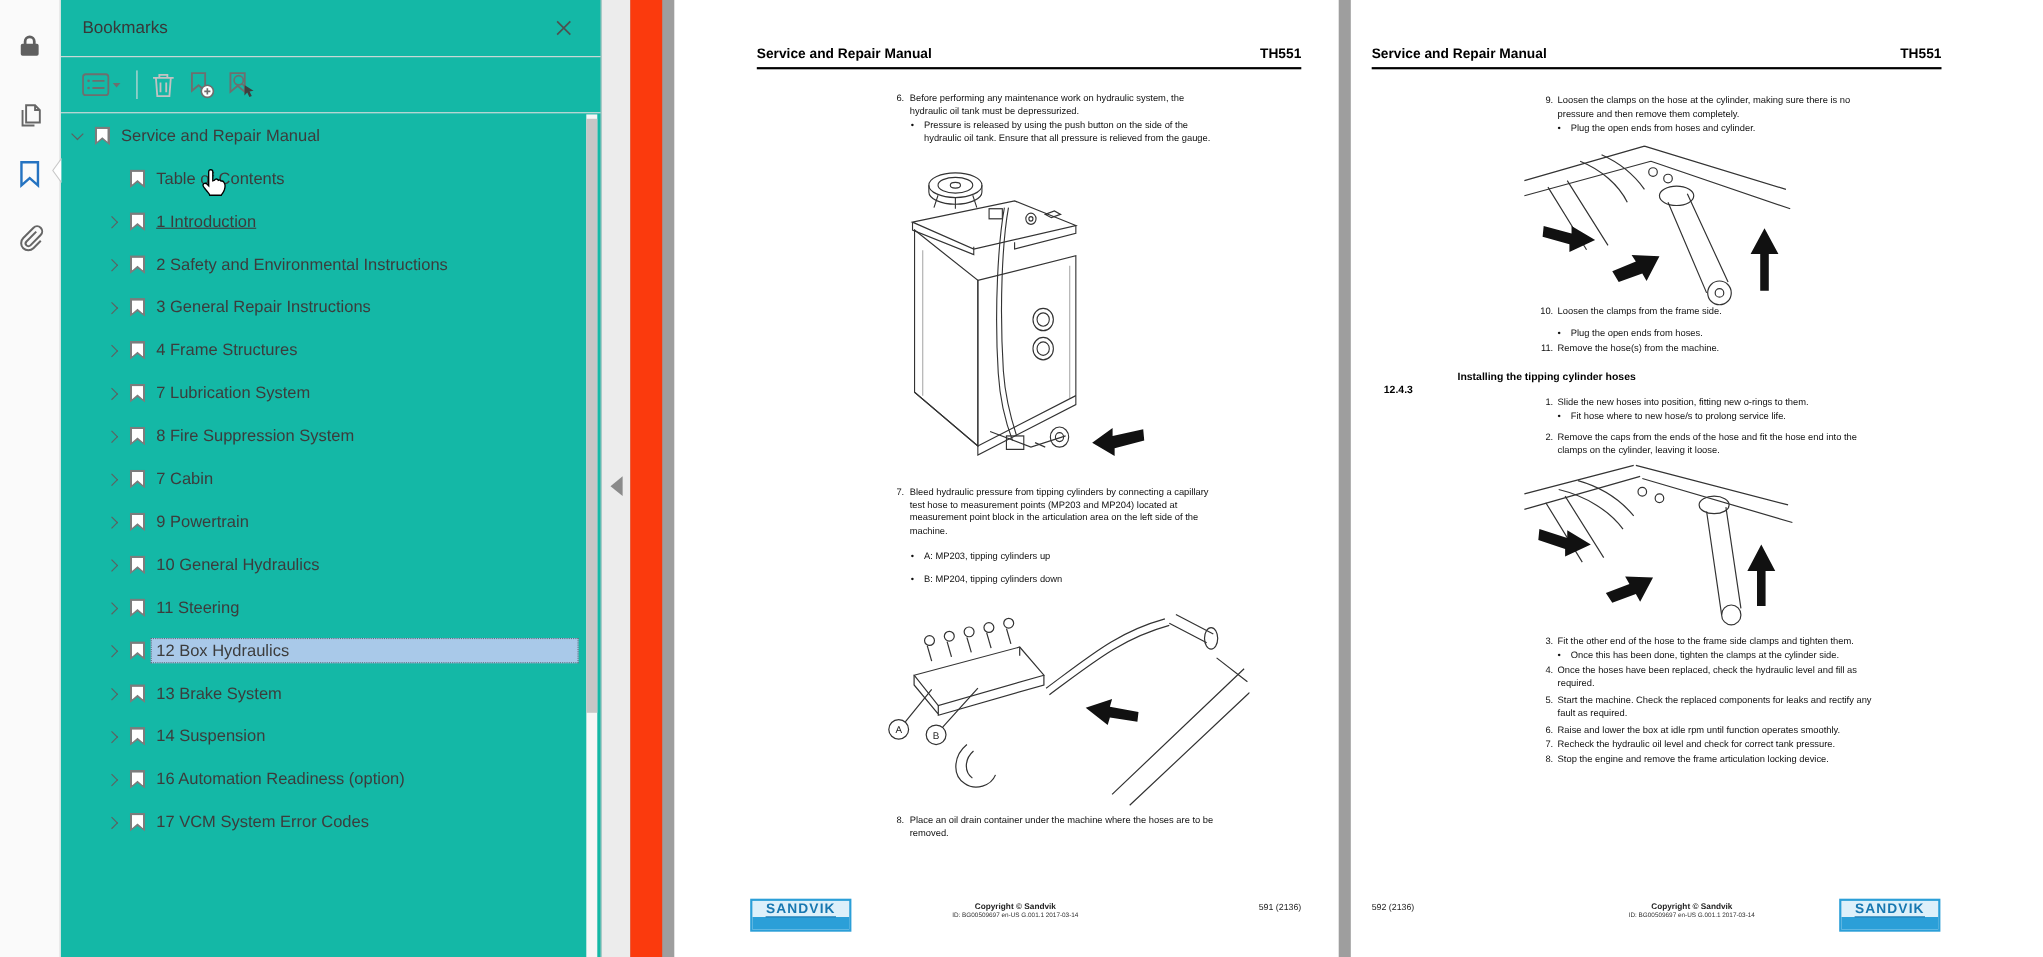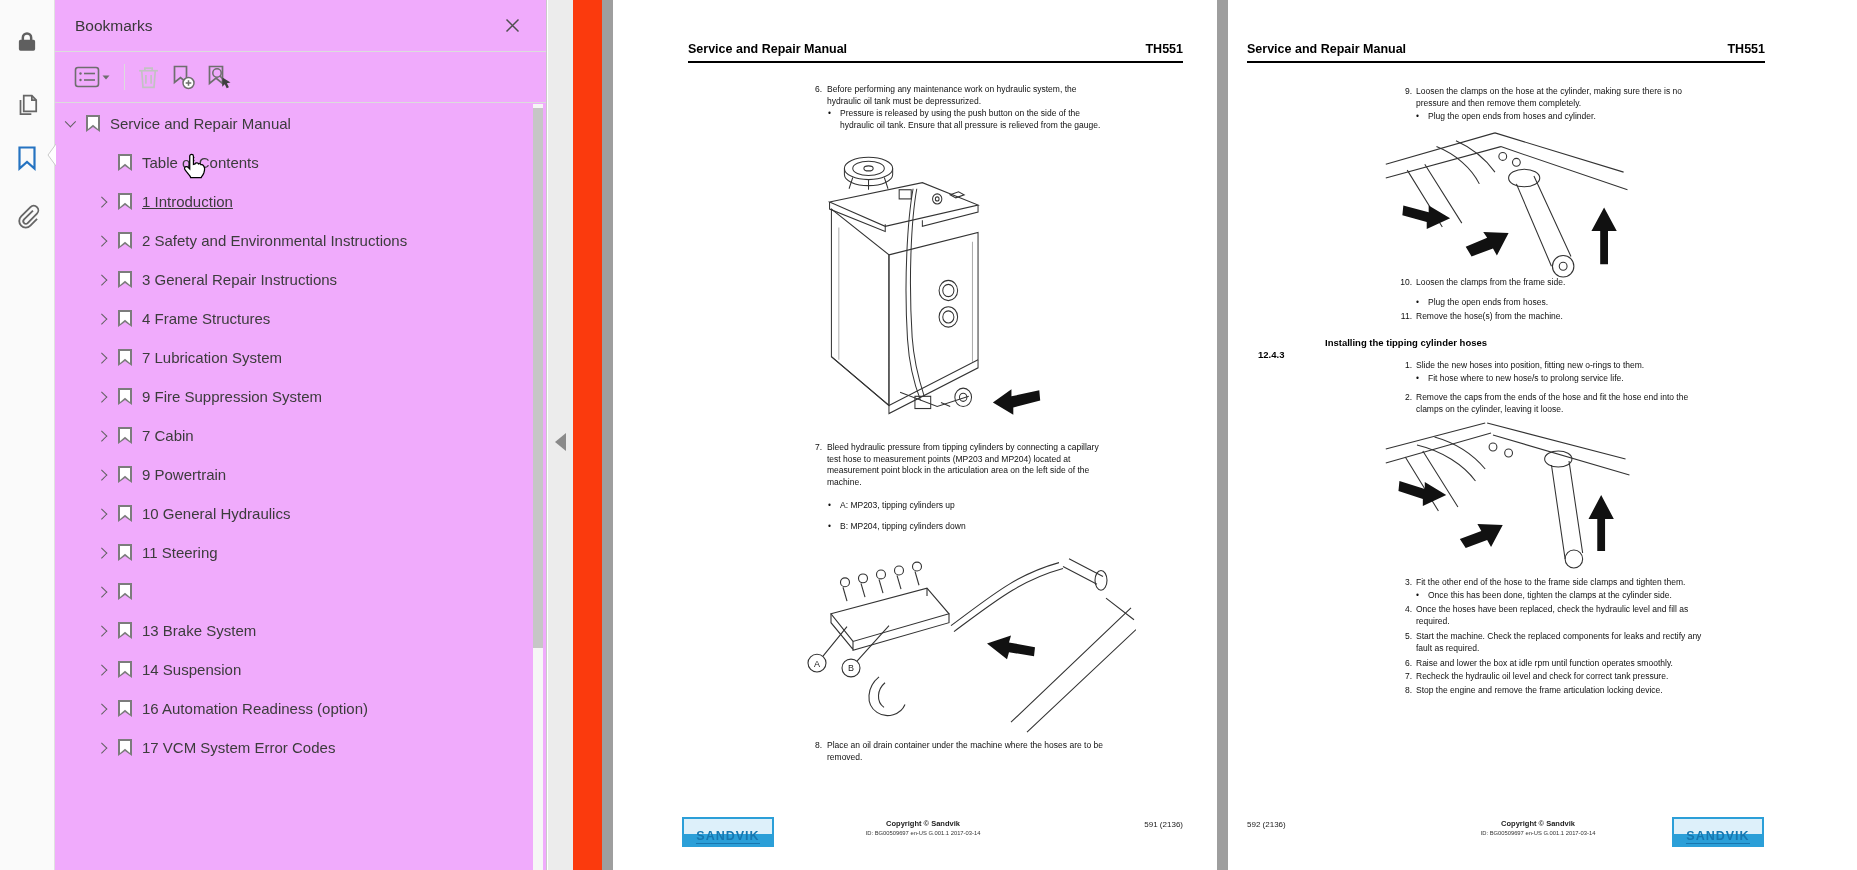--- a/index.html
+++ b/index.html
@@ -6,21 +6,21 @@
   html,body { width:1857px; height:870px; overflow:hidden; }
   body { font-family:"Liberation Sans", sans-serif; background:#fff; }
   .app { position:relative; width:1857px; height:870px; overflow:hidden; }
 
   
   .rail { position:absolute; left:0; top:0; width:55px; height:100%; background:#fafafa; border-right:1px solid #e0e0e0; z-index:5; }
   .rail-btn { position:absolute; left:50%; transform:translateX(-50%); width:36px; height:36px; display:flex; align-items:center; justify-content:center; cursor:pointer; }
   .rail-notch { position:absolute; left:47px; z-index:6; }
 
   
-  .panel { position:absolute; left:55px; top:0; width:492px; height:100%; background:#f0abfc; border-right:1px solid #c9c9c9; z-index:4; }
+  .panel { position:absolute; left:55px; top:0; width:492px; height:100%; background:#14b8a6; border-right:1px solid #c9c9c9; z-index:4; }
   .panel-header { position:relative; height:52px; border-bottom:1px solid #dcdcdc; }
   .panel-title { position:absolute; left:20px; top:17px; font-size:15.5px; color:#383838; }
   .close-btn { position:absolute; right:25px; top:18px; width:16px; height:16px; cursor:pointer; }
   .panel-toolbar { position:relative; height:51px; border-bottom:1px solid #dcdcdc; display:flex; align-items:center; padding-left:19px; }
   .tb { display:flex; align-items:center; justify-content:center; height:30px; margin-right:9px; cursor:pointer; }
   .tb-sep { width:1px; height:26px; background:#dcdcdc; margin:0 12px 0 5px; }
 
   .tree { position:absolute; left:0; top:104px; right:16px; bottom:0; overflow:hidden; }
   .row { display:flex; align-items:center; height:39px; padding-left:40px; cursor:pointer; }
   .row.root { padding-left:8px; }
@@ -68,21 +68,21 @@
   .bmark { flex:0 0 auto; width:7px; margin-right:5px; }
 
   .sec { position:absolute; left:30px; top:337px; display:flex; font-weight:bold; font-size:9.5px; color:#000; }
   .sec .secnum { width:67px; flex:0 0 auto;margin-top:12px; }
 
   .illus { position:absolute; }
   .illus svg { display:block; width:100%; height:100%; }
 
   .logo { position:absolute; width:92px; height:30px; border:2px solid #2b9fd8;
       background:linear-gradient(#ddf0fa 0 58%, #2b9fd8 58% 100%);
-      display:flex; justify-content:center; padding-top:10px;
+      display:flex; justify-content:center; padding-top:0;
       font-weight:bold; font-size:12.5px; letter-spacing:1px; color:#1777b0; }
   .logo span { border-bottom:1.5px solid #1777b0; height:15px; line-height:14px; }
   .copyblock { position:absolute; left:160px; width:300px; text-align:center; font-size:7.5px; font-weight:bold; color:#222; line-height:9.5px; }
   .idline { display:block; font-size:5.8px; font-weight:normal; color:#333; }
   .pagenum { position:absolute; font-size:8px; color:#222; }
 </style>
 </head>
 <body>
 
 <div class="app">
@@ -200,21 +200,21 @@
         <span class="label">4 Frame Structures</span>
       </div>
       <div class="row">
         <span class="chev right"></span>
         <span class="bmk"></span>
         <span class="label">7 Lubrication System</span>
       </div>
       <div class="row">
         <span class="chev right"></span>
         <span class="bmk"></span>
-        <span class="label">9 Fire Suppression System</span>
+        <span class="label">8 Fire Suppression System</span>
       </div>
       <div class="row">
         <span class="chev right"></span>
         <span class="bmk"></span>
         <span class="label">7 Cabin</span>
       </div>
       <div class="row">
         <span class="chev right"></span>
         <span class="bmk"></span>
         <span class="label">9 Powertrain</span>
@@ -225,20 +225,21 @@
         <span class="label">10 General Hydraulics</span>
       </div>
       <div class="row">
         <span class="chev right"></span>
         <span class="bmk"></span>
         <span class="label">11 Steering</span>
       </div>
       <div class="row">
         <span class="chev right"></span>
         <span class="bmk"></span>
+        <span class="label selected">12 Box Hydraulics</span>
       </div>
       <div class="row">
         <span class="chev right"></span>
         <span class="bmk"></span>
         <span class="label">13 Brake System</span>
       </div>
       <div class="row">
         <span class="chev right"></span>
         <span class="bmk"></span>
         <span class="label">14 Suspension</span>

